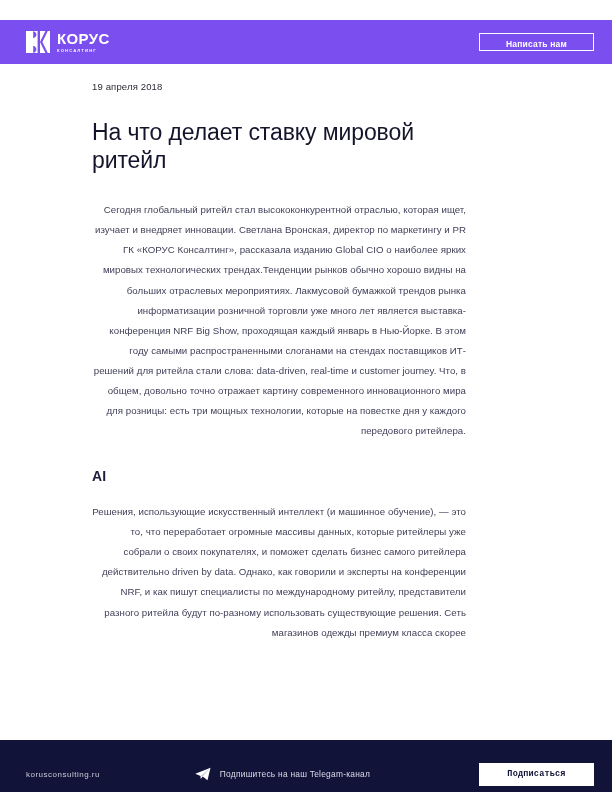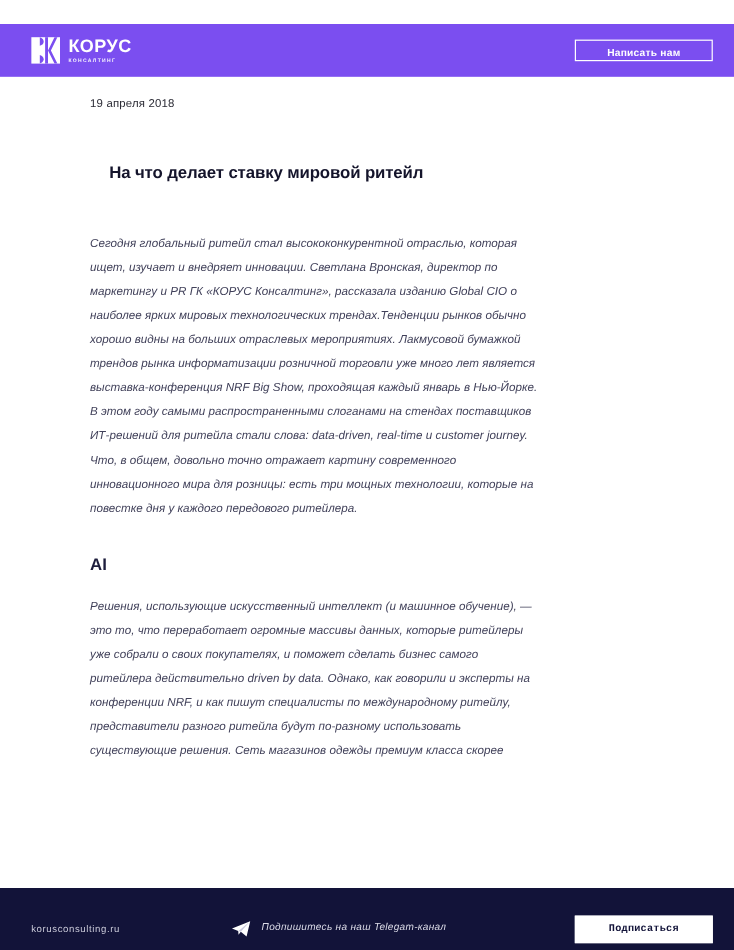--- a/index.html
+++ b/index.html
@@ -74,50 +74,49 @@
     line-height: 20px;
     text-align: center;
     cursor: pointer;
     padding: 0;
   }
 
   
   .article {
     position: absolute;
     top: 44px;
-    left: 0;
+    left: 17px;
     width: 524px;
     box-sizing: border-box;
     padding: 0 75px;
   }
   .article-date {
     margin: 0;
     padding-top: 37px;
     font-size: 9.5px;
     color: #2b2b35;
     letter-spacing: 0.15px;
   }
   .article-title {
-    margin: 16px;
+    margin: 0;
     padding-top: 27px;
-    font-size: 14px;
-    font-weight: bold;
+    font-size: 23px;
+    font-weight: normal;
     color: #14142b;
     letter-spacing: -0.1px;
     line-height: 1.2;
   }
   .article-body p {
     margin: 0;
     padding-top: 26px;
     font-size: 9.7px;
     line-height: 2.07;
     color: #41415a;
     letter-spacing: 0.03px;
-    text-align: left;
-    font-style: italic;
+    text-align: right;
   }
   .article-body h2 {
     margin: 0;
     padding-top: 27px;
     font-size: 14px;
     font-weight: bold;
     color: #1d1d3c;
     letter-spacing: 0.1px;
   }
   .article-body h2 + p {
@@ -138,24 +137,24 @@
   }
   .footer-site {
     color: #c9c9d8;
     font-size: 8px;
     letter-spacing: 0.5px;
     flex: 0 0 auto;
   }
   .footer-center {
     flex: 1 1 auto;
     display: flex;
+    align-items: center;
     justify-content: center;
     gap: 9px;
     margin-right: 14px;
-    font-style: italic;
   }
   .tg-icon {
     width: 16px;
     height: 14px;
     display: block;
     flex: 0 0 auto;
   }
   .footer-tg-text {
     color: #dcdce8;
     font-size: 8.4px;

